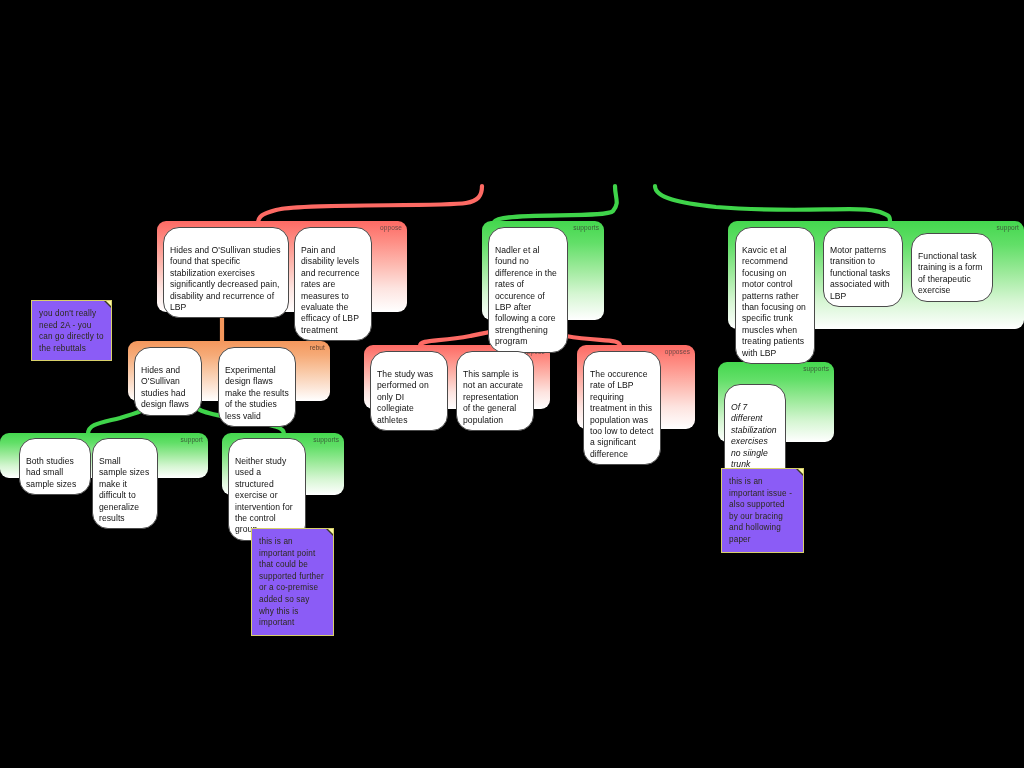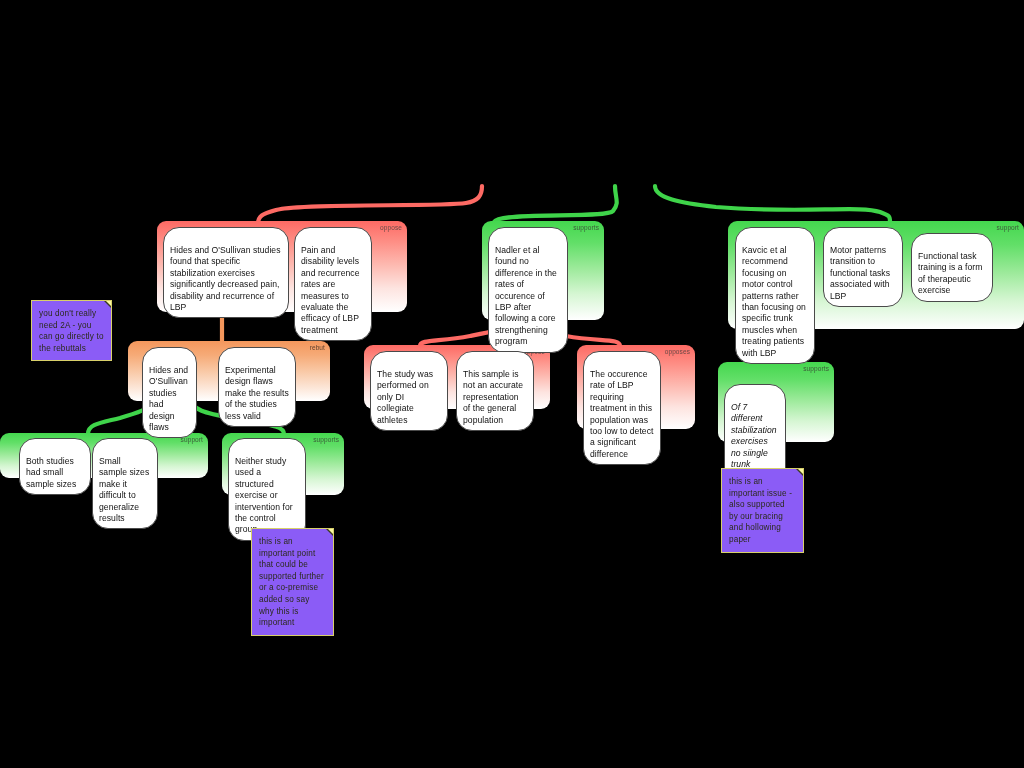--- a/index.html
+++ b/index.html
@@ -124,21 +124,21 @@
   <div class="group support" style="left:728px;top:221px;width:296px;height:108px;">
     <span class="group-label">support</span>
   </div>
   <div class="card" style="left:735px;top:227px;width:80px;">Kavcic et al recommend focusing on motor control patterns rather than focusing on specific trunk muscles when treating patients with LBP</div>
   <div class="card" style="left:823px;top:227px;width:80px;">Motor patterns transition to functional tasks associated with LBP</div>
   <div class="card" style="left:911px;top:227px;width:82px;margin-top:6px;">Functional task training is a form of therapeutic exercise</div>
 
   <div class="group rebut" style="left:128px;top:341px;width:202px;height:60px;">
     <span class="group-label">rebut</span>
   </div>
-  <div class="card" style="left:134px;top:347px;width:55px;margin-left:8px;">Hides and O'Sullivan studies had design flaws</div>
+  <div class="card" style="left:134px;top:347px;width:68px;">Hides and O'Sullivan studies had design flaws</div>
   <div class="card" style="left:218px;top:347px;width:78px;">Experimental design flaws make the results of the studies less valid</div>
 
   <div class="group oppose" style="left:364px;top:345px;width:186px;height:64px;">
     <span class="group-label">oppose</span>
   </div>
   <div class="card" style="left:370px;top:351px;width:78px;">The study was performed on only DI collegiate athletes</div>
   <div class="card" style="left:456px;top:351px;width:78px;">This sample is not an accurate representation of the general population</div>
 
   <div class="group oppose" style="left:577px;top:345px;width:118px;height:84px;">
     <span class="group-label">opposes</span>

